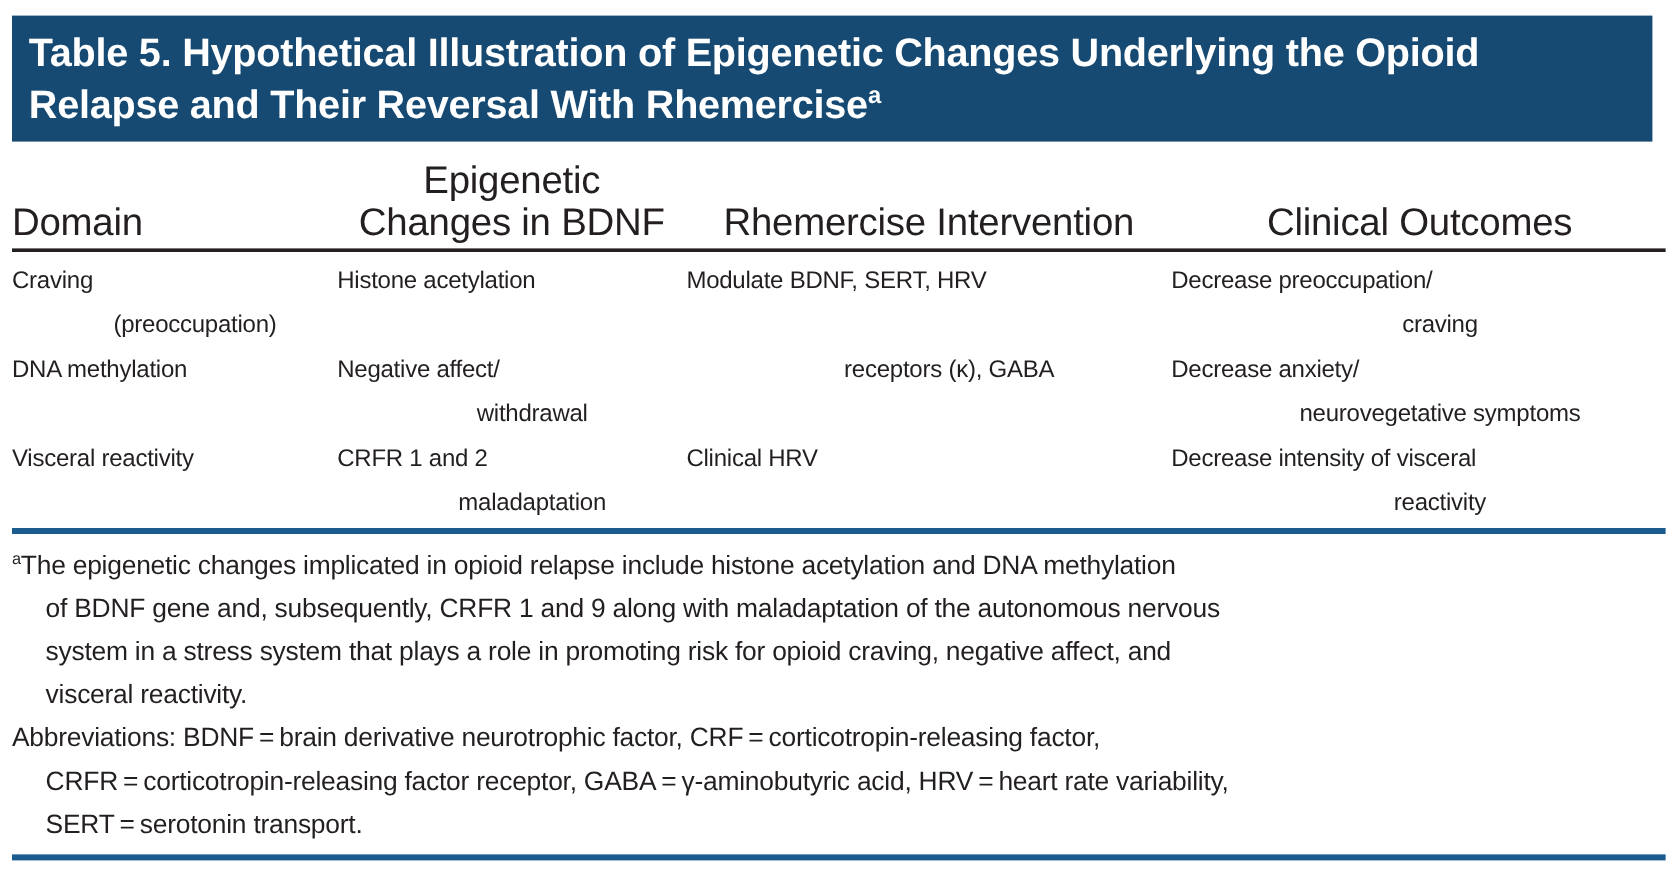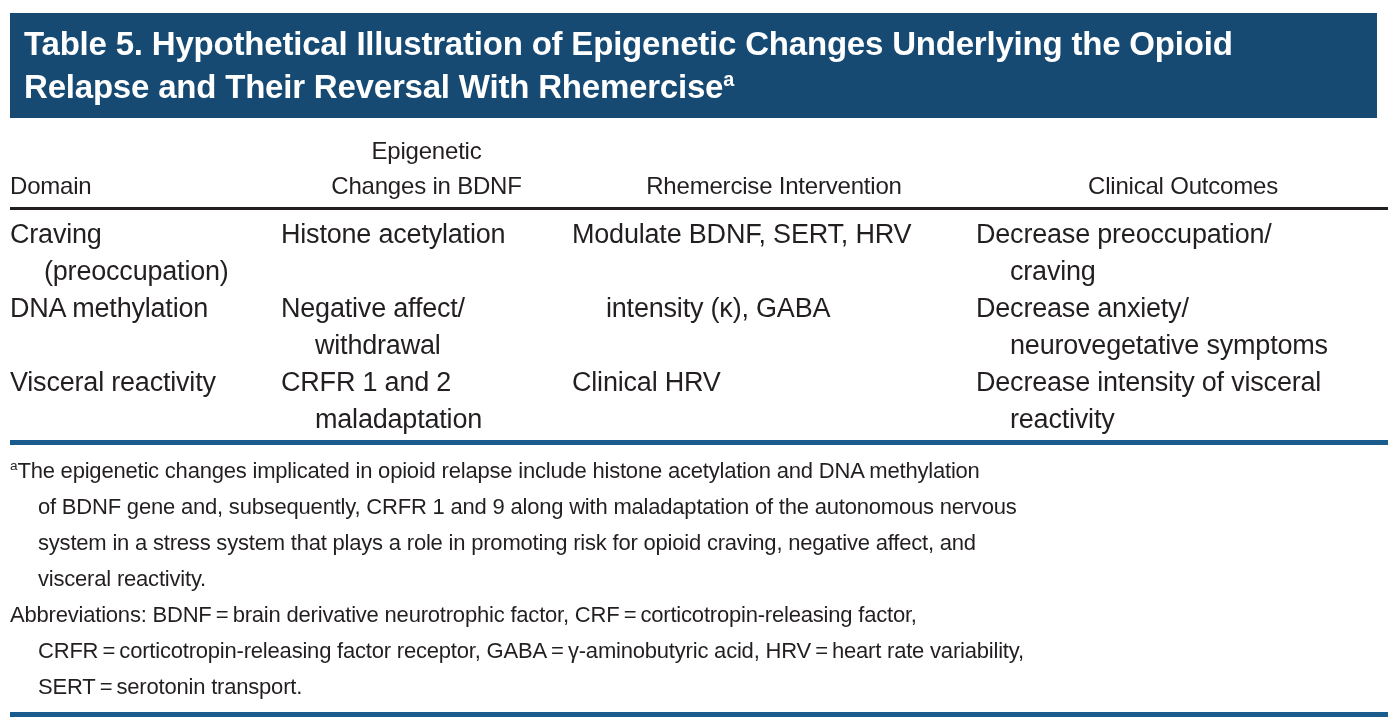--- a/index.html
+++ b/index.html
@@ -39,41 +39,41 @@
   .table-area { width: 1378px; }
   .grid-row {
     display: grid;
     grid-template-columns: 271px 291px 404px 414px;
   }
   .thead {
     margin-top: 15px;
     align-items: end;
   }
   .hcell {
-    font-size: 24px;
+    font-size: 32px;
     line-height: 35px;
     letter-spacing: -0.2px;
     white-space: nowrap;
   }
   .hcell.center { text-align: center; }
   .rule-black {
     height: 3px;
     background: var(--color-rule-black, #231f20);
     margin-top: 4px;
   }
   .tbody { margin-top: 6px; }
   .cell-line {
     height: 37px;
-    font-size: 27px;
+    font-size: 20px;
     line-height: 37px;
     letter-spacing: -0.2px;
     white-space: nowrap;
     overflow: visible;
   }
-  .cell-line.wrap { padding-left: 34px; }
+  .cell-line.wrap { padding-left: 34px; text-align: center; }
   .rule-blue {
     height: 5px;
     background: var(--color-rule-blue, #1a5c8d);
   }
   .rule-blue.under-table { margin-top: 2px; }
   
   .footnotes {
     margin-top: 8px;
     font-size: 22px;
     line-height: 36px;
@@ -138,21 +138,21 @@
       <div class="grid-row">
         <div>
           <div class="cell-line">DNA methylation</div>
           <div class="cell-line wrap"></div>
         </div>
         <div>
           <div class="cell-line">Negative affect/</div>
           <div class="cell-line wrap">withdrawal</div>
         </div>
         <div>
-          <div class="cell-line wrap">intensity (κ), GABA</div>
+          <div class="cell-line wrap">receptors (κ), GABA</div>
         </div>
         <div>
           <div class="cell-line">Decrease anxiety/</div>
           <div class="cell-line wrap">neurovegetative symptoms</div>
         </div>
       </div>
 
       <div class="grid-row">
         <div>
           <div class="cell-line">Visceral reactivity</div>

